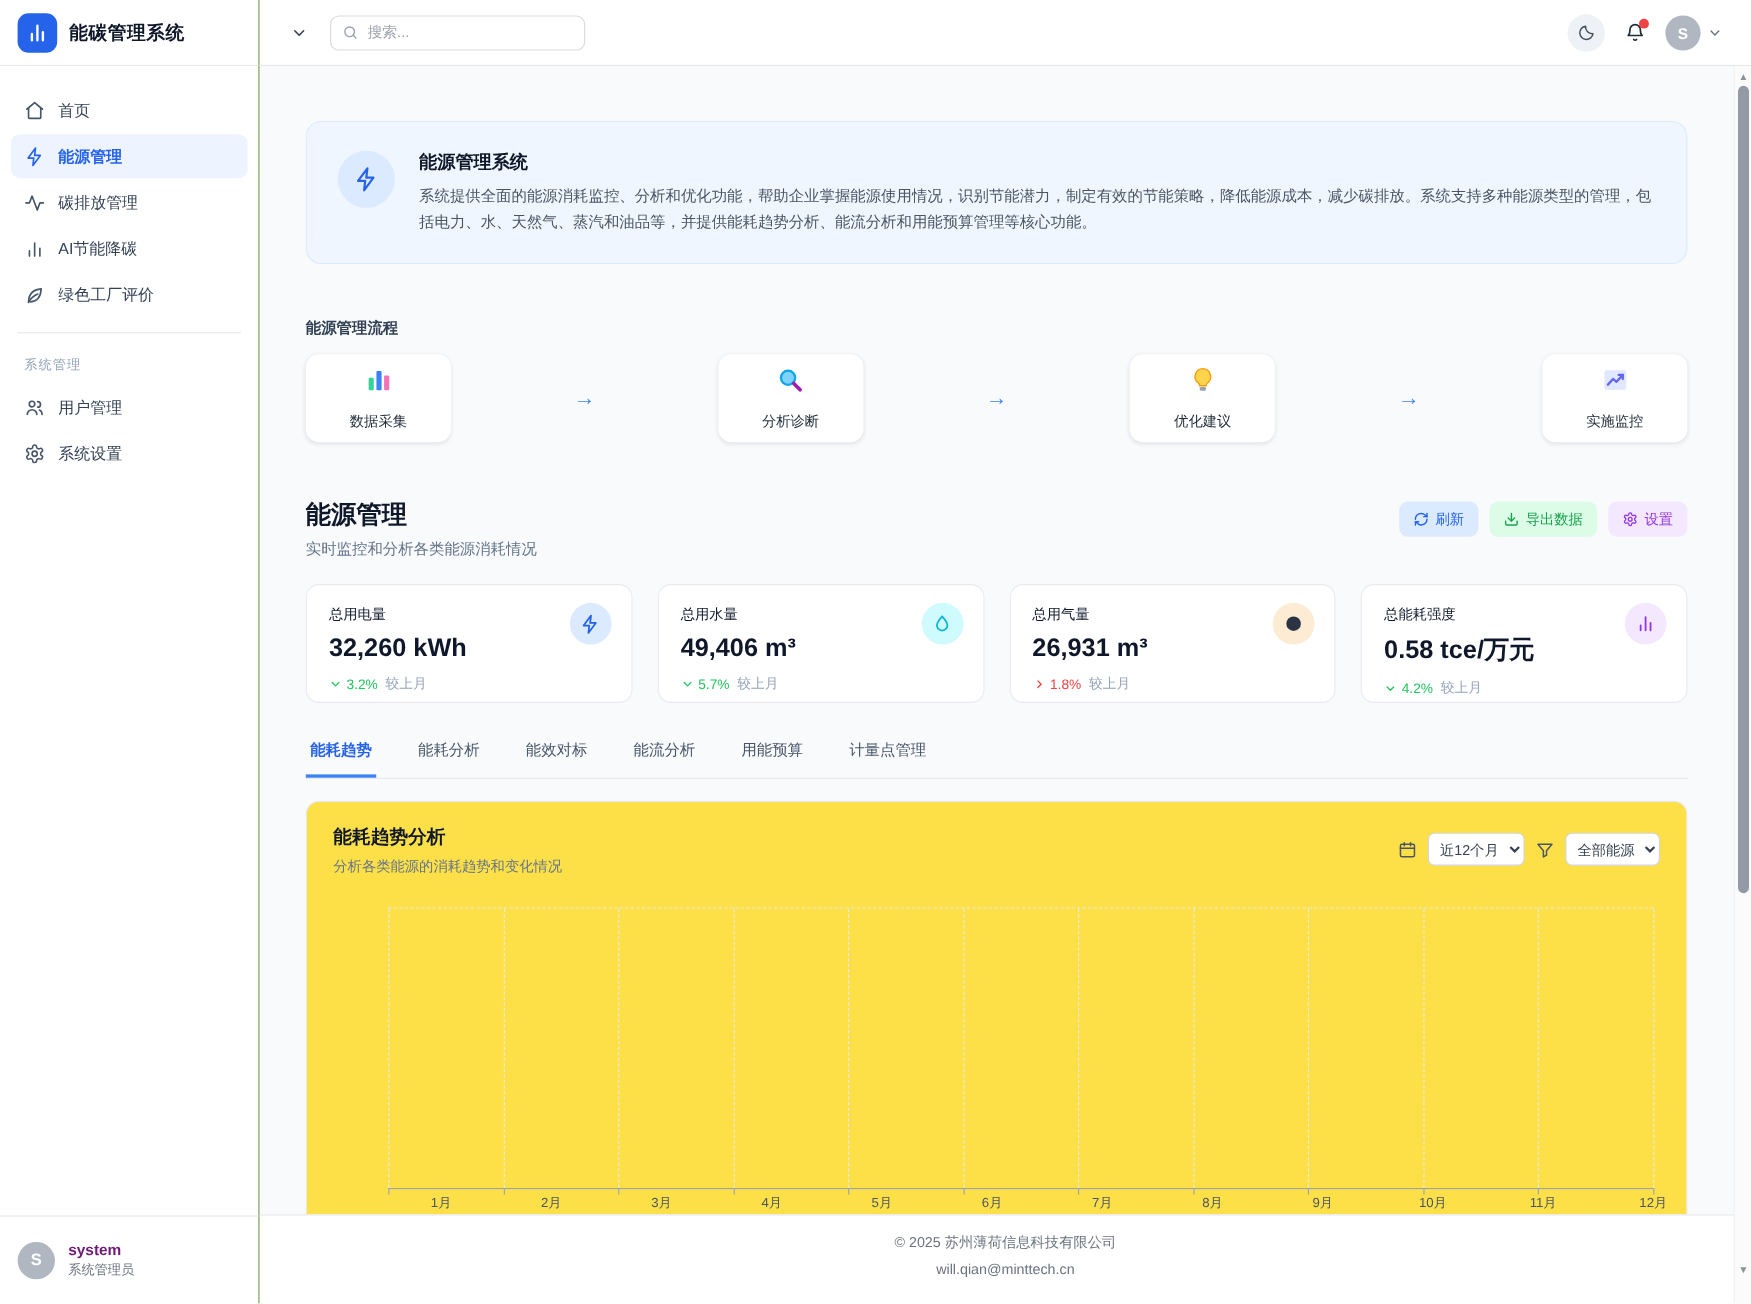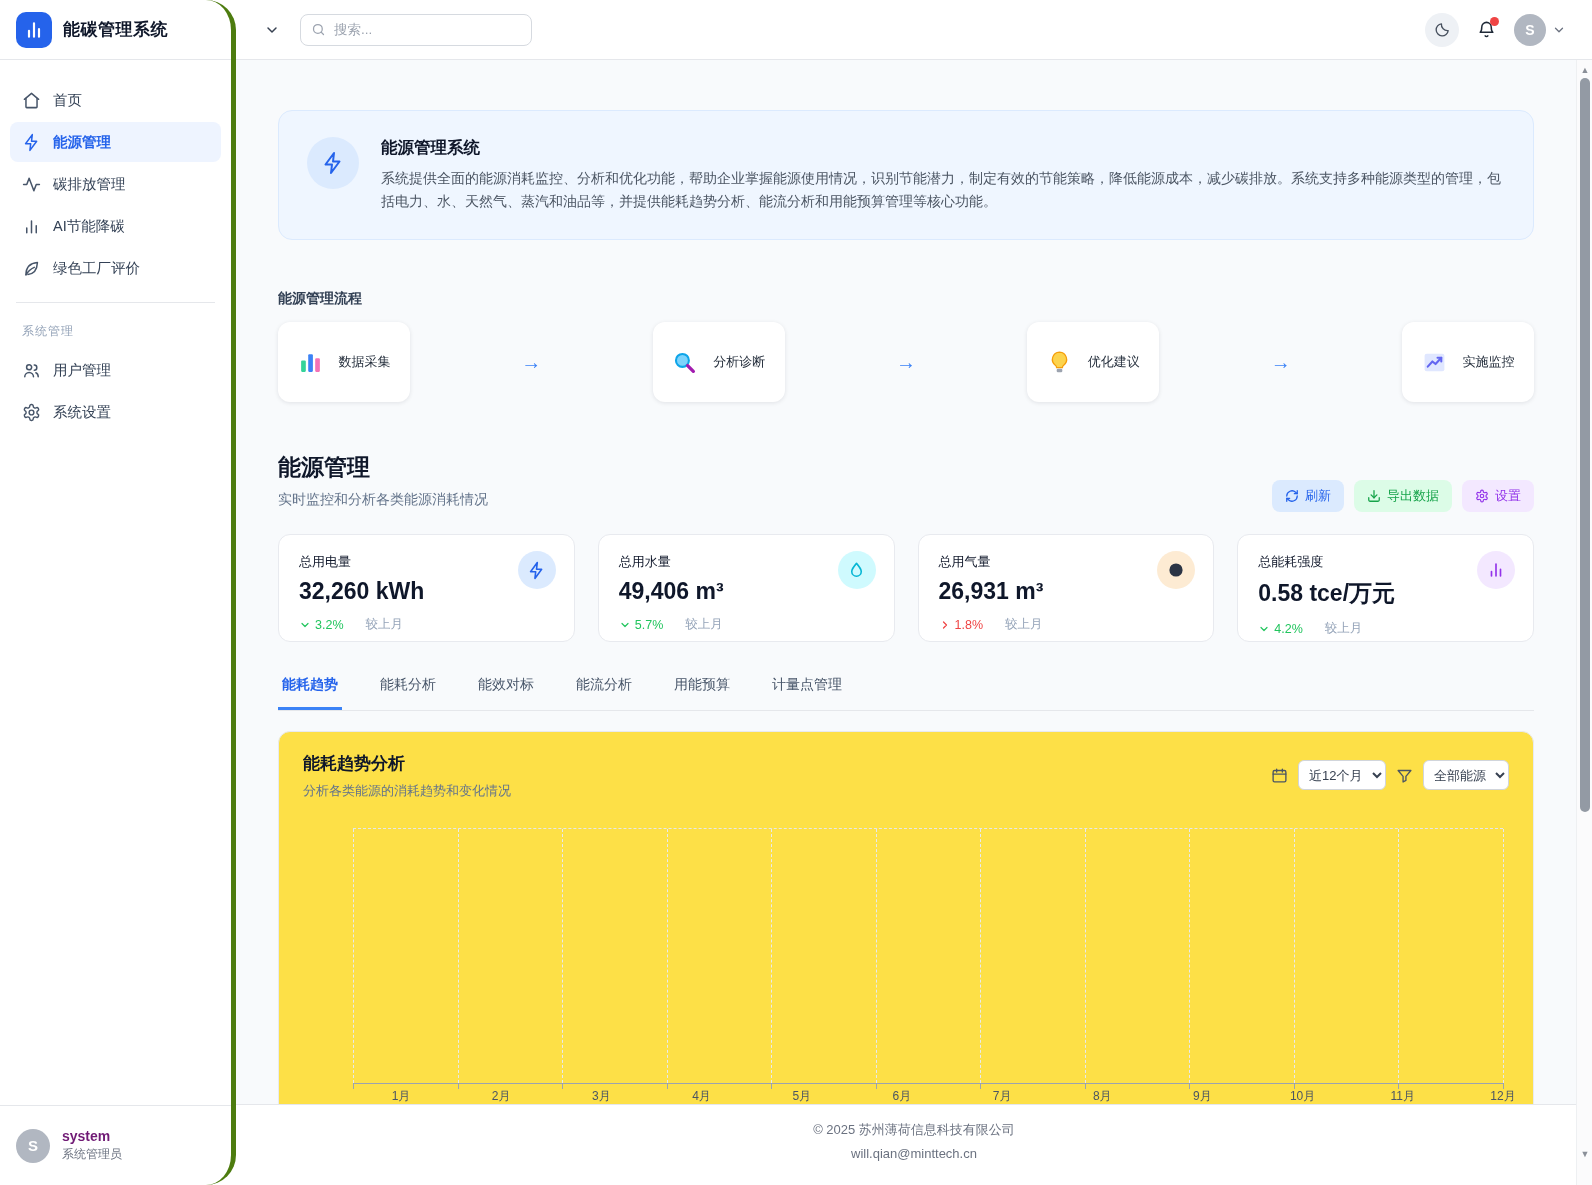--- a/index.html
+++ b/index.html
@@ -1,21 +1,21 @@
 <!DOCTYPE html>
 <html><head>
 <meta charset="utf-8">
 <style>
   * { margin:0; padding:0; box-sizing:border-box; }
   html,body { width:1592px; height:1185px; overflow:hidden; }
   body { font-family:"Liberation Sans","DejaVu Sans",sans-serif; color:#0f172a; background:#fff; }
   .page { display:flex; width:1592px; height:1185px; }
 
   
-  .sidebar { width:236px; min-width:236px; background:#fff; border-right:5px solid #4d7c0f; display:flex; flex-direction:column;border-radius:30px; }
+  .sidebar { width:236px; min-width:236px; background:#fff; border-right:1px solid #4d7c0f; display:flex; flex-direction:column; }
   .logo-row { height:60px; display:flex; align-items:center; gap:11px; padding:0 16px; border-bottom:1px solid #e5e7eb; }
   .logo { width:36px; height:36px; border-radius:10px; background:#2563eb; display:flex; align-items:center; justify-content:center; }
   .app-title { font-size:17px; font-weight:bold; color:#0f172a; letter-spacing:.5px; }
   .nav { padding:20px 10px 0 10px; flex:1; }
   .nav-item { display:flex; align-items:center; gap:12px; height:40px; padding:0 12px; border-radius:8px; margin-bottom:2px; font-size:14.5px; color:#334155; cursor:pointer; }
   .nav-item svg { stroke:#475569; }
   .nav-item.active { background:#eef4ff; color:#2563eb; font-weight:bold; }
   .nav-item.active svg { stroke:#2563eb; }
   .nav-divider { height:1px; background:#e5e7eb; margin:14px 6px; }
   .nav-section-label { font-size:12px; color:#94a3b8; padding:6px 12px 10px; letter-spacing:1px; }
@@ -44,43 +44,43 @@
 
   
   .banner { background:#eff6ff; border:1px solid #dbeafe; border-radius:14px; padding:26px 28px; display:flex; gap:22px; margin-top:22px; }
   .banner-icon { width:52px; height:52px; min-width:52px; border-radius:50%; background:#dbeafe; display:flex; align-items:center; justify-content:center; }
   .banner-title { font-size:16.5px; font-weight:bold; color:#0f172a; }
   .banner-desc { font-size:14px; color:#4b5563; line-height:1.65; margin-top:8px; max-width:1120px; }
 
   
   .flow-label { font-size:14px; color:#334155; font-weight:bold; margin-top:50px; }
   .flow-row { display:flex; align-items:center; margin-top:14px; }
-  .flow-card { width:132px; height:80px; background:#fff; border-radius:12px; box-shadow:0 1px 4px rgba(15,23,42,.10); display:flex; align-items:center; justify-content:center; gap:16px; }
+  .flow-card { width:132px; height:80px; background:#fff; border-radius:12px; box-shadow:0 1px 4px rgba(15,23,42,.10); display:flex; flex-direction:column; align-items:center; justify-content:center; gap:16px; }
   .flow-card-label { font-size:13px; color:#1f2937; }
   .flow-arrow { flex:1; text-align:center; color:#3b82f6; font-size:20px; }
 
   
   .section-head { display:flex; align-items:flex-start; margin-top:50px; }
   .section-title { font-size:23px; font-weight:bold; color:#0f172a; }
   .section-sub { font-size:14px; color:#64748b; margin-top:8px; }
-  .section-actions { margin-left:auto; display:flex; gap:10px; margin-top:28px; }
+  .section-actions { margin-left:auto; display:flex; gap:10px; margin-top:4px; }
   .pill-btn { display:flex; align-items:center; gap:6px; border:none; border-radius:8px; padding:7px 13px; font-size:13px; cursor:pointer; font-family:inherit; }
   .btn-refresh { background:#dbeafe; color:#2563eb; }
   .btn-export { background:#dcfce7; color:#16a34a; }
   .btn-settings { background:#f3e8ff; color:#9333ea; }
 
   
   .stats-row { display:flex; gap:23px; margin-top:22px; }
   .stat-card { flex:1; background:#fff; border:1px solid #e8eaef; border-radius:12px; padding:18px 20px; position:relative; height:108px; }
   .stat-label { font-size:13px; color:#0f172a; }
   .stat-value { font-size:23px; font-weight:600; color:#0f172a; margin-top:7px; }
   .stat-delta { display:flex; align-items:center; gap:4px; font-size:12.5px; margin-top:11px; }
   .stat-delta .pct.green { color:#22c55e; }
   .stat-delta .pct.red { color:#ef4444; }
-  .stat-delta .vs { color:#94a3b8; margin-left:18px; }
+  .stat-delta .vs { color:#94a3b8; margin-left:3px; }
   .stat-icon { position:absolute; top:16px; right:18px; width:38px; height:38px; border-radius:50%; display:flex; align-items:center; justify-content:center; }
   .ibg-blue { background:#dbeafe; } .ibg-cyan { background:#cffafe; }
   .ibg-orange { background:#fdebd3; } .ibg-purple { background:#f3e8ff; }
 
   
   .tabs { display:flex; gap:34px; border-bottom:1px solid #e5e7eb; margin-top:34px; }
   .tab { font-size:14px; color:#475569; padding:0 4px 13px; cursor:pointer; border-bottom:3px solid transparent; }
   .tab.active { color:#2563eb; font-weight:bold; border-bottom-color:#3b82f6; }
 
   

